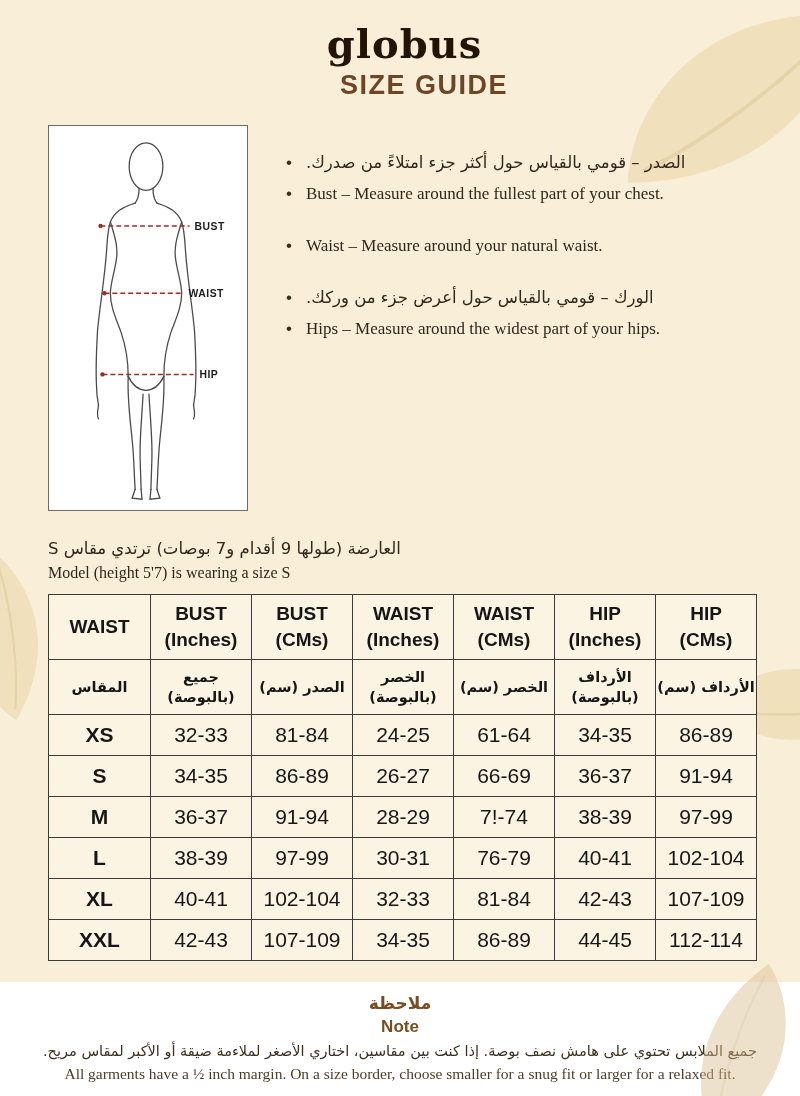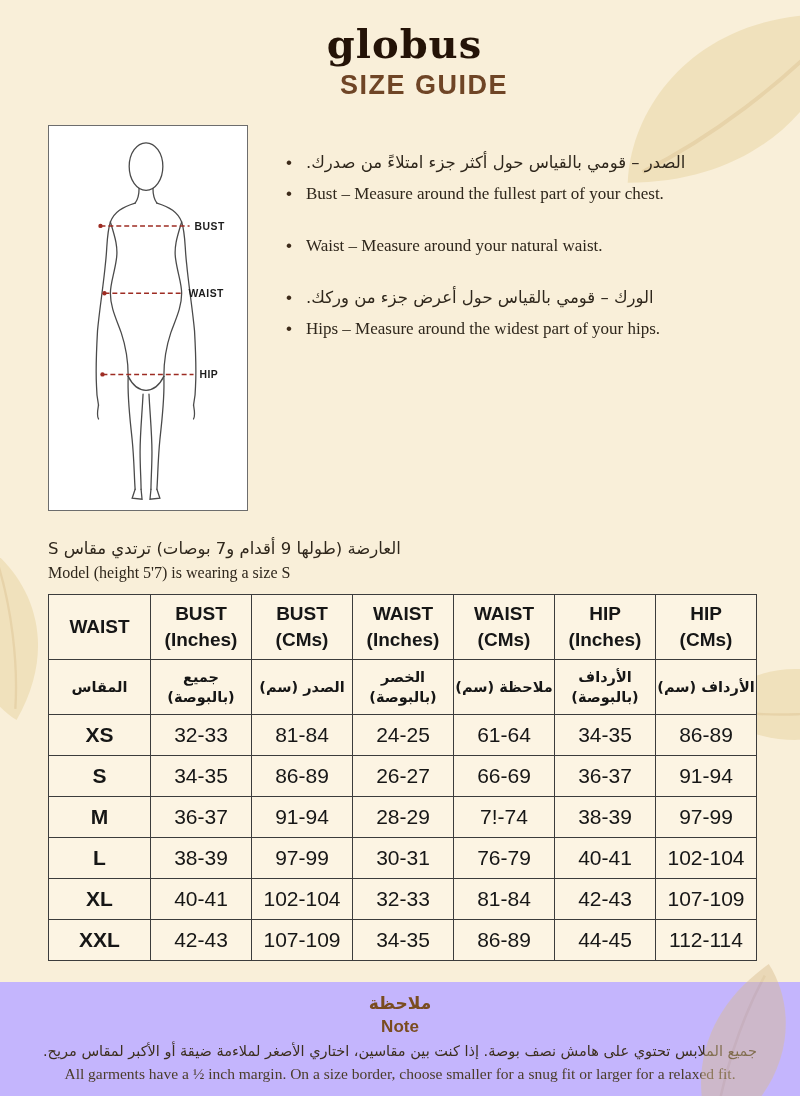--- a/index.html
+++ b/index.html
@@ -42,21 +42,21 @@
               table-layout:fixed;background:#fcf4e3;z-index:2;}
   .size-table th,.size-table td{border:1.5px solid #3c3c3c;text-align:center;vertical-align:middle;
               padding:0;color:#161616;}
   .size-table thead tr.enrow th{height:64px;font-size:19px;font-weight:700;white-space:pre-line;line-height:26px;}
   .size-table thead tr.arrow th{height:54px;font-size:14.5px;font-weight:700;white-space:pre-line;
               line-height:20px;font-family:"DejaVu Sans",sans-serif;}
   .size-table tbody td{height:40px;font-size:21px;font-weight:400;}
   .size-table tbody td.size{font-weight:700;}
 
   
-  .note{position:absolute;left:0;top:982px;width:800px;height:114px;background:#c4b5fd;
+  .note{position:absolute;left:0;top:982px;width:800px;height:114px;background:#ffffff;
         text-align:center;z-index:1;padding-top:9px;box-sizing:border-box;}
   .note .t{font-weight:700;font-size:17px;color:#7a4c20;line-height:24px;}
   .note .body-ar{font-size:14.5px;color:#3c2f1e;line-height:23px;margin-top:1px;
         font-family:"DejaVu Sans",sans-serif;direction:rtl;unicode-bidi:isolate;}
   .note .body-en{font-family:"Liberation Serif","DejaVu Serif",serif;font-size:15.5px;
         color:#4b3d2a;line-height:22px;}
 </style>
 </head>
 <body>
 
@@ -190,21 +190,21 @@
         <th>HIP
 (CMs)</th>
       </tr>
       <tr class="arrow">
         <th dir="rtl">المقاس</th>
         <th dir="rtl">جميع
 (بالبوصة)</th>
         <th dir="rtl">الصدر (سم)</th>
         <th dir="rtl">الخصر
 (بالبوصة)</th>
-        <th dir="rtl">ملاحظة (سم)</th>
+        <th dir="rtl">الخصر (سم)</th>
         <th dir="rtl">الأرداف
 (بالبوصة)</th>
         <th dir="rtl">الأرداف (سم)</th>
       </tr>
     </thead>
     <tbody>
       <tr>
         <td class="size">XS</td>
         <td>32-33</td>
         <td>81-84</td>

